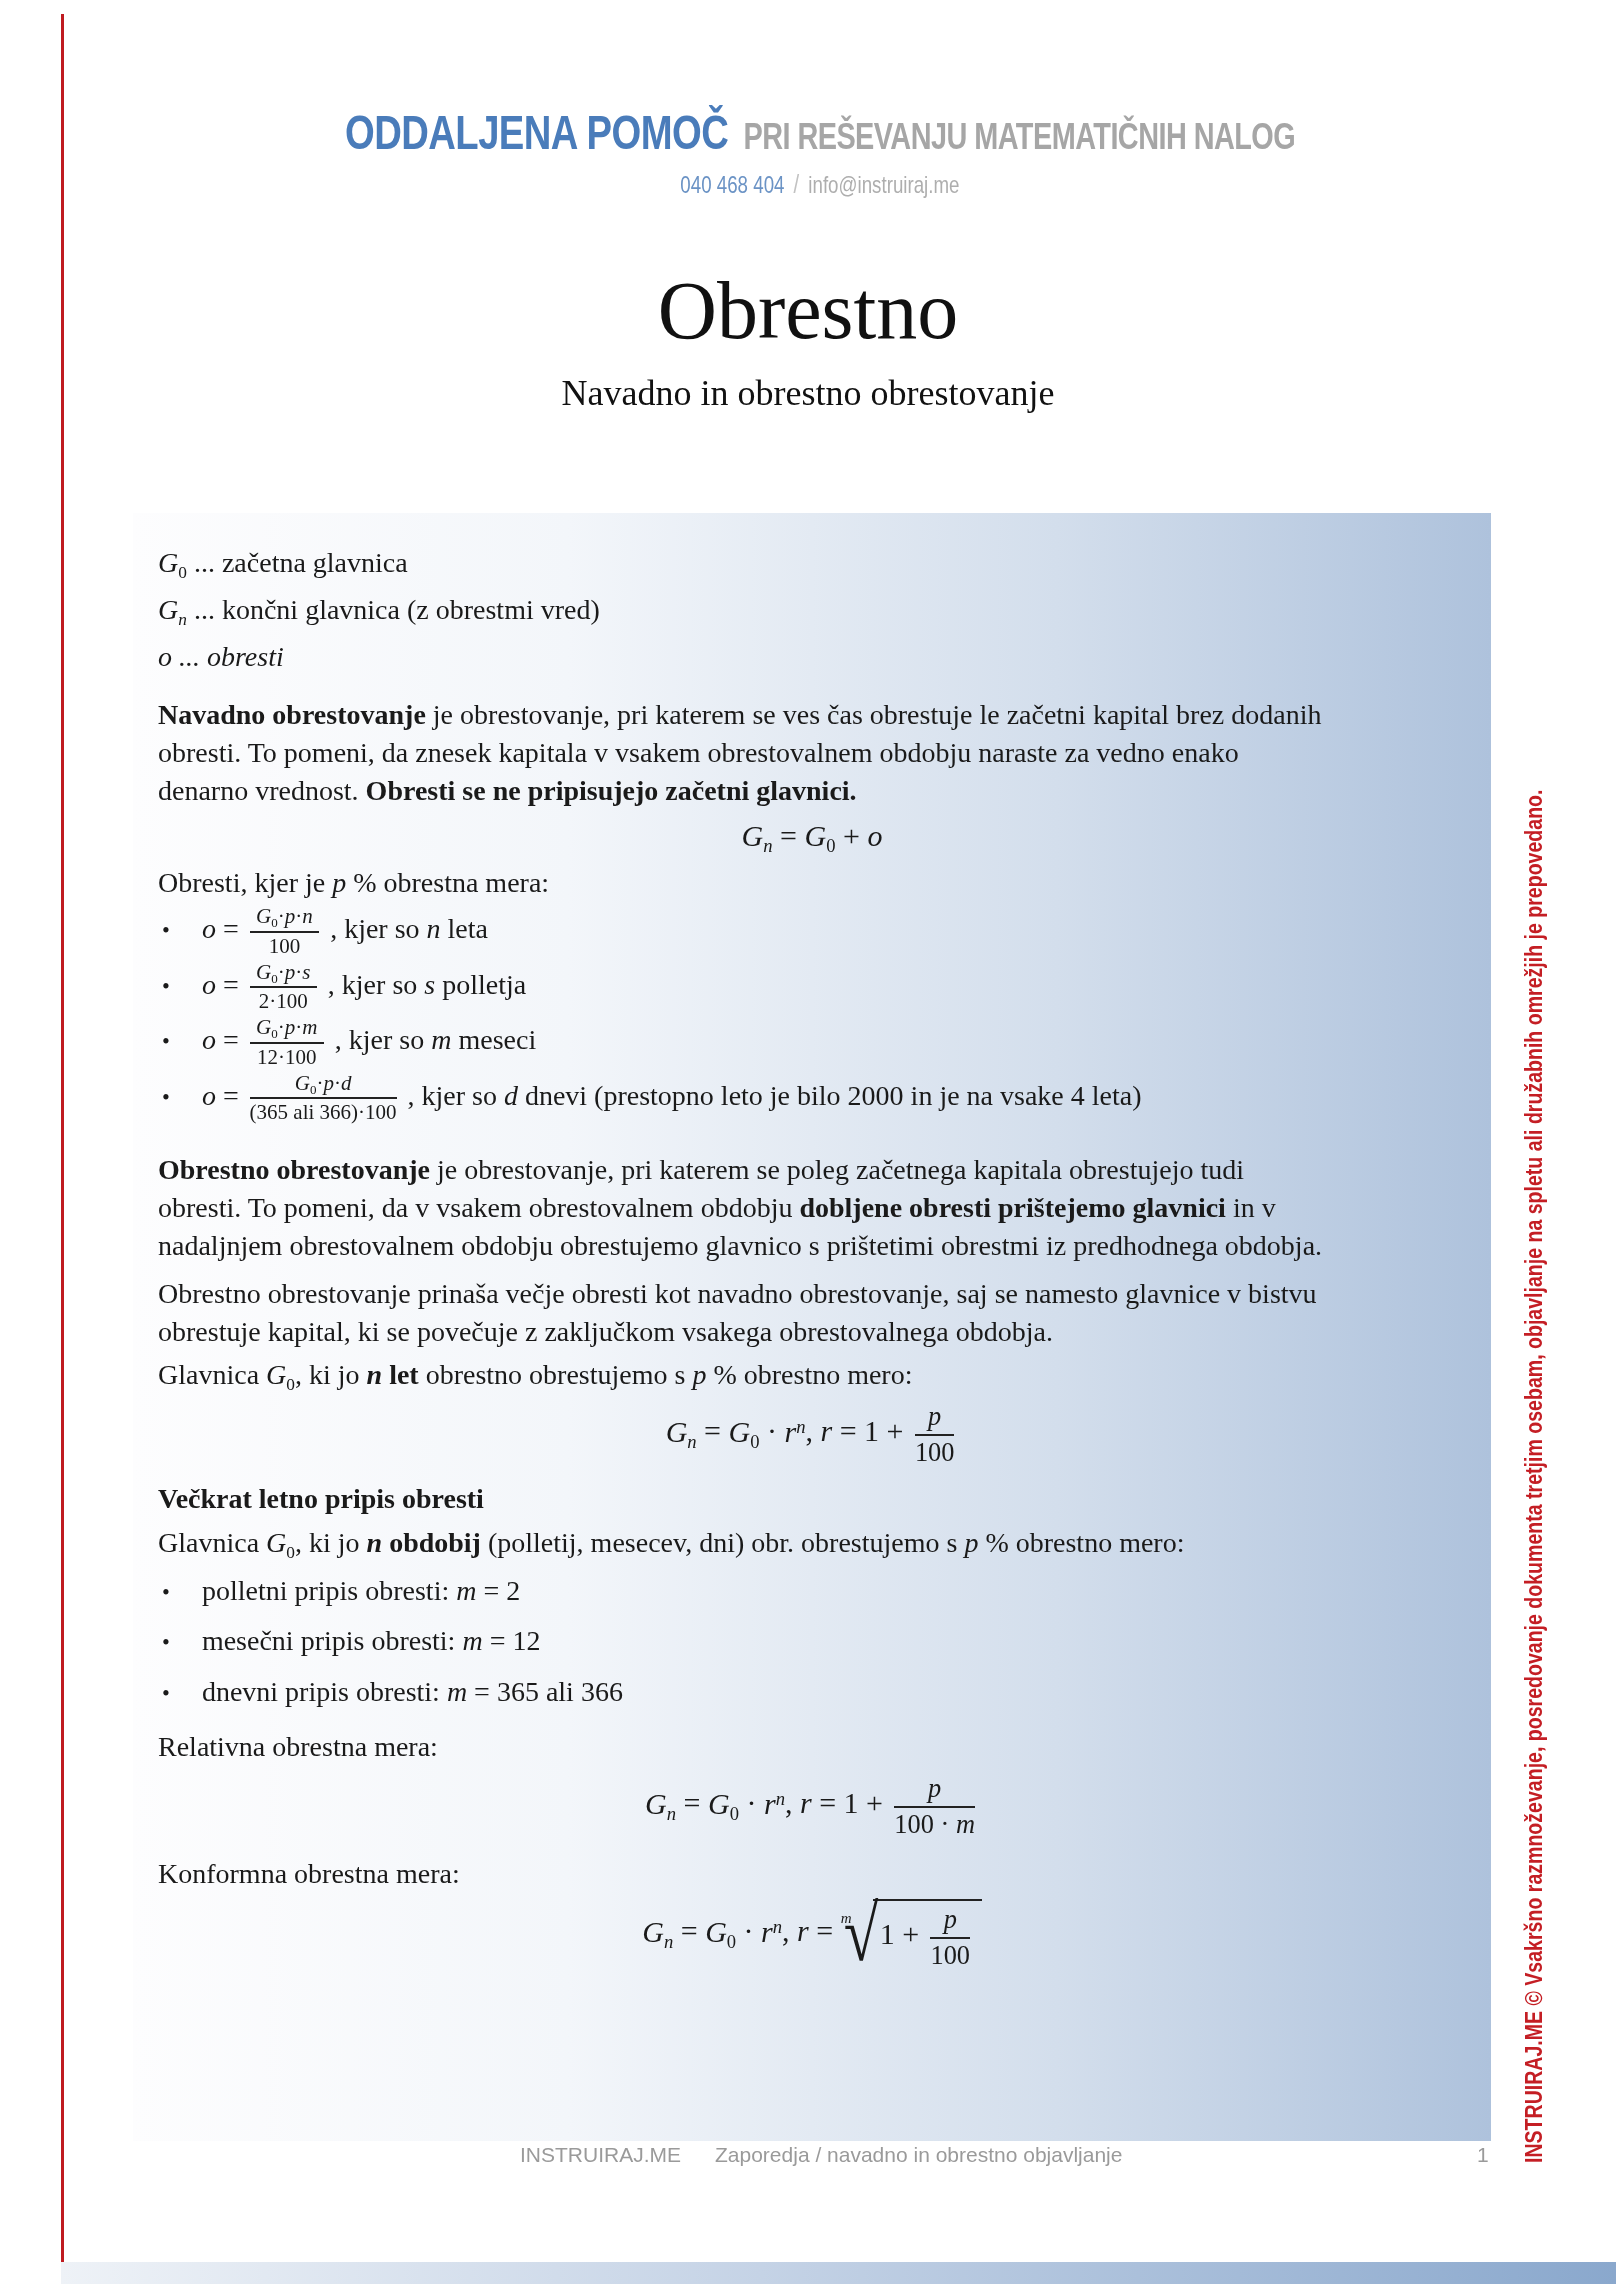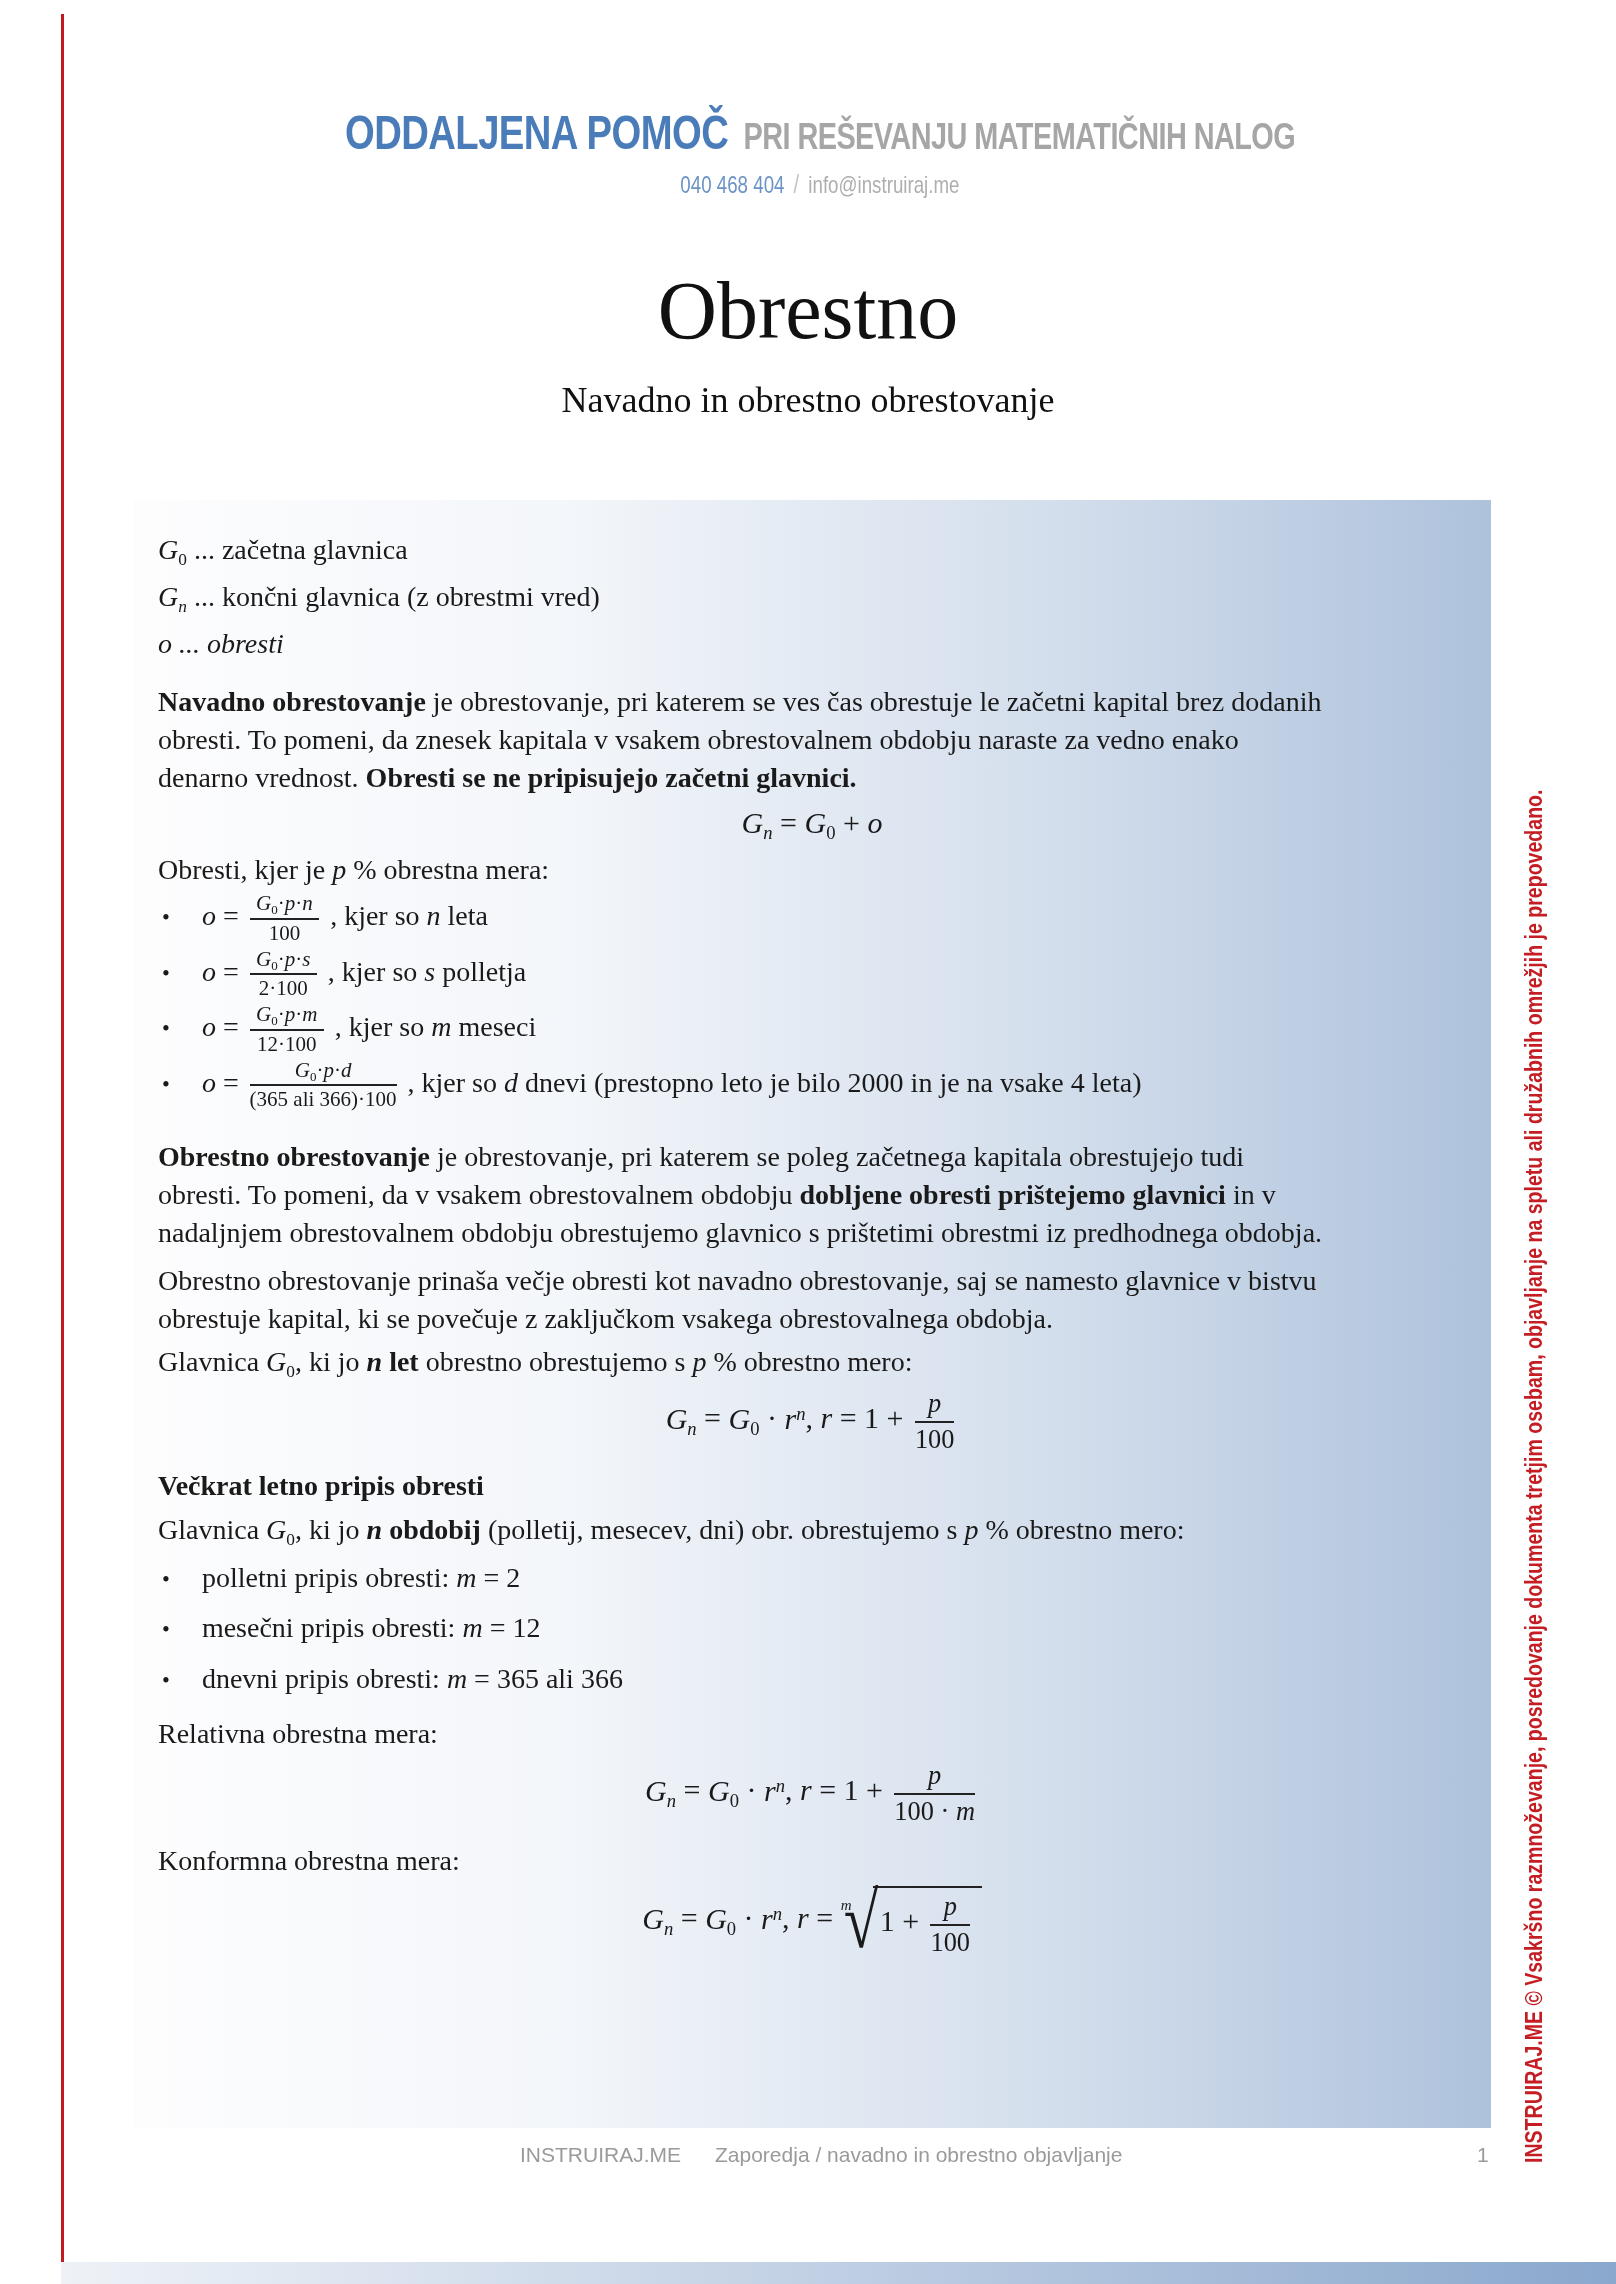--- a/index.html
+++ b/index.html
@@ -16,24 +16,24 @@
   .cond{display:inline-block;transform:scaleX(0.78);transform-origin:50% 50%;white-space:nowrap;}
   .brand-primary{font-size:49px;font-weight:bold;color:#4a7cba;letter-spacing:-0.7px;}
   .brand-secondary{font-size:37px;font-weight:bold;color:#a6a6a6;margin-left:19.5px;letter-spacing:-0.7px;}
   .contact-line{margin-top:9px;font-size:24px;}
   .phone{color:#6b93c5;}
   .sep{color:#c2c2c2;margin:0 11.7px;font-size:26px;}
   .email{color:#aeaeae;}
 
   
   .doc-title{font-size:82px;text-align:center;margin-top:68px;line-height:1.05;color:#111;}
-  .doc-subtitle{font-size:36px;text-align:center;margin-top:25px;color:#111;}
+  .doc-subtitle{font-size:36px;text-align:center;margin-top:18px;color:#111;}
 
   
-  .content-box{position:absolute;left:133px;top:500px;width:1358px;height:1628px;box-sizing:border-box;
+  .content-box{position:absolute;left:133px;top:513px;width:1358px;height:1628px;box-sizing:border-box;
       padding:26px 25px 0 25px;overflow:hidden;font-size:28px;
       background:linear-gradient(to right,#fdfdfe 0%,#f3f6fa 32%,#d3deec 68%,#aec2dc 100%);}
   .blk{line-height:38px;max-width:1165px;}
   .it{font-style:italic;}
   .bold{font-weight:bold;text-align:center;}
   sub{font-size:0.62em;vertical-align:-0.32em;line-height:0;}
   sup{font-size:0.62em;vertical-align:0.5em;line-height:0;}
 
   .v-def{line-height:47px;}
   .v-parag{margin-top:15.6px;}

